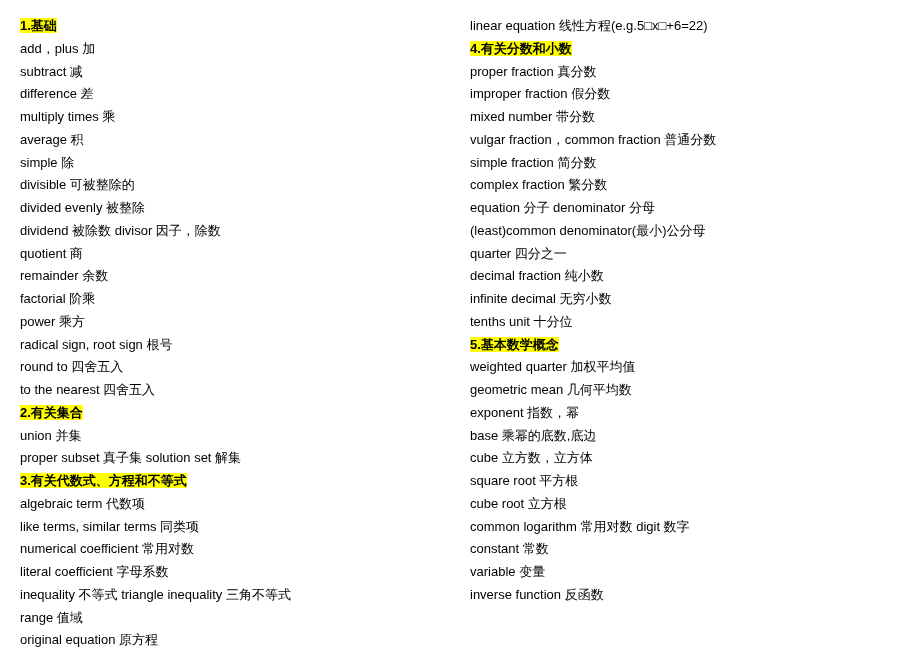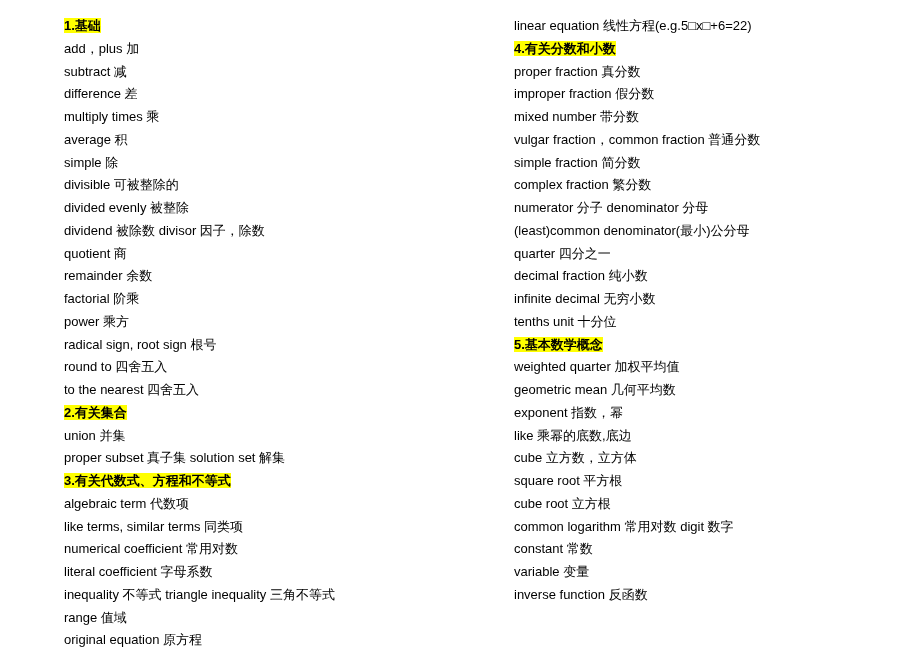--- a/index.html
+++ b/index.html
@@ -24,21 +24,20 @@
       flex: 1;
       line-height: 1.7;
     }
     .highlight {
       background-color: #ffff00;
       font-weight: bold;
     }
     .entry {
       display: block;
       line-height: 1.75;
-      margin-left: 44px;
     }
   </style>
 </head>
 <body>
 
 <div class="page-container">
   <div class="column" id="left-col">
       <span class="entry"><span class="highlight">1.基础</span></span>
       <span class="entry">add，plus 加</span>
       <span class="entry">subtract 减</span>
@@ -70,31 +69,31 @@
     </div>
   <div class="column" id="right-col">
       <span class="entry">linear equation 线性方程(e.g.5□x□+6=22)</span>
       <span class="entry"><span class="highlight">4.有关分数和小数</span></span>
       <span class="entry">proper fraction 真分数</span>
       <span class="entry">improper fraction 假分数</span>
       <span class="entry">mixed number 带分数</span>
       <span class="entry">vulgar fraction，common fraction 普通分数</span>
       <span class="entry">simple fraction 简分数</span>
       <span class="entry">complex fraction 繁分数</span>
-      <span class="entry">numerator 分子  denominator 分母</span>
+      <span class="entry">equation 分子  denominator 分母</span>
       <span class="entry">(least)common denominator(最小)公分母</span>
       <span class="entry">quarter 四分之一</span>
       <span class="entry">decimal fraction 纯小数</span>
       <span class="entry">infinite decimal 无穷小数</span>
       <span class="entry">tenths unit 十分位</span>
       <span class="entry"><span class="highlight">5.基本数学概念</span></span>
       <span class="entry">weighted quarter 加权平均值</span>
       <span class="entry">geometric mean 几何平均数</span>
       <span class="entry">exponent 指数，幂</span>
-      <span class="entry">like 乘幂的底数,底边</span>
+      <span class="entry">base 乘幂的底数,底边</span>
       <span class="entry">cube 立方数，立方体</span>
       <span class="entry">square root 平方根</span>
       <span class="entry">cube root 立方根</span>
       <span class="entry">common logarithm 常用对数 digit 数字</span>
       <span class="entry">constant 常数</span>
       <span class="entry">variable 变量</span>
       <span class="entry">inverse function 反函数</span>
     </div>
 </div>
 

